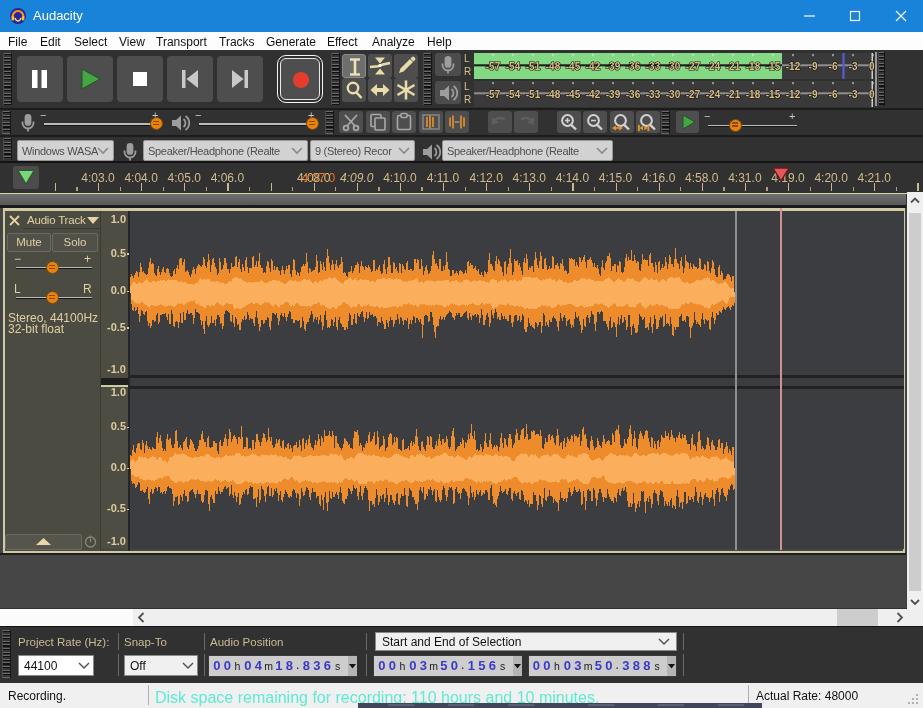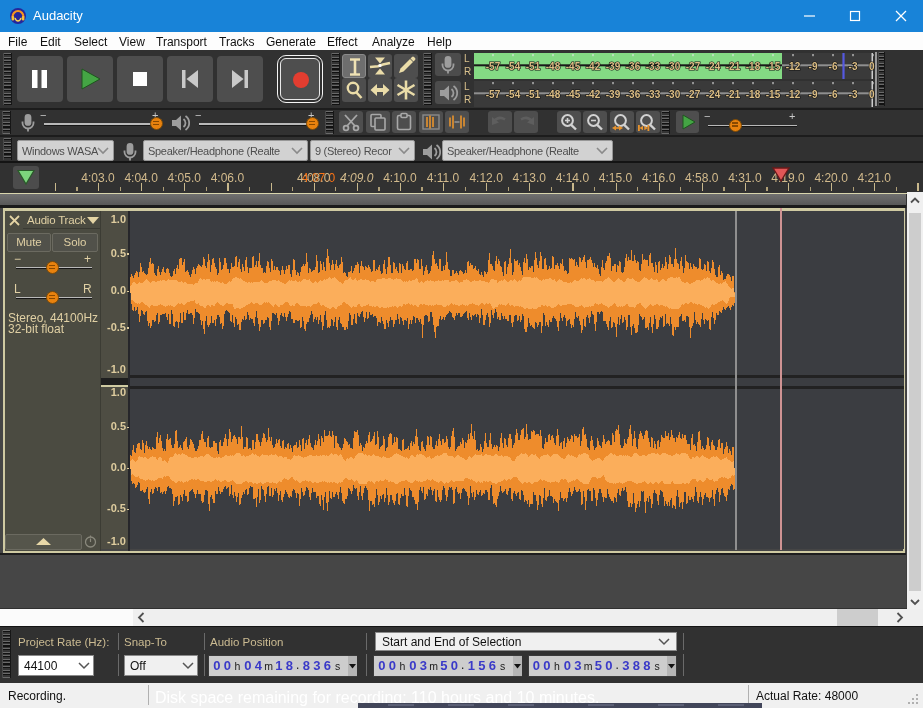--- a/index.html
+++ b/index.html
@@ -657,21 +657,21 @@
 <div style="position:absolute;left:620.5px;top:657.5px;white-space:nowrap;width:10.5px;text-align:center;color:#3a3ac8;font-weight:bold;font-size:13px;">3</div>
 <div style="position:absolute;left:631.0px;top:657.5px;white-space:nowrap;width:10.5px;text-align:center;color:#3a3ac8;font-weight:bold;font-size:13px;">8</div>
 <div style="position:absolute;left:641.5px;top:657.5px;white-space:nowrap;width:10.5px;text-align:center;color:#3a3ac8;font-weight:bold;font-size:13px;">8</div>
 <div style="position:absolute;left:652.0px;top:659.5px;white-space:nowrap;width:10px;text-align:center;color:#1a1a1a;font-size:10.5px;">s</div>
 <div style="position:absolute;left:667.0px;top:655.5px;width:9px;height:20px;background:#b5b5b5;"><svg width="9" height="20">
       <polygon points="1,8 8,8 4.5,12.5" fill="#111"></polygon>
     </svg></div>
 <div style="position:absolute;left:0px;top:683px;width:923px;height:25px;background:#f0f0f0;"></div>
 <div style="position:absolute;left:8px;top:689px;white-space:nowrap;color:#111;font-size:12px;">Recording.</div>
 <div style="position:absolute;left:148px;top:685px;width:1.2px;height:20px;background:#b0b0b0;"></div>
-<div style="position:absolute;left:155px;top:689px;white-space:nowrap;color:#ffffff;font-size:16px;">Disk space remaining for recording: 110 hours and 10 minutes.</div>
+<div style="position:absolute;left:155px;top:689px;white-space:nowrap;color:#5eead4;font-size:16px;">Disk space remaining for recording: 110 hours and 10 minutes.</div>
 <div style="position:absolute;left:748px;top:685px;width:1.2px;height:20px;background:#b0b0b0;"></div>
 <div style="position:absolute;left:756px;top:689px;white-space:nowrap;color:#111;font-size:12px;">Actual Rate: 48000</div>
 <div style="position:absolute;left:916px;top:702px;width:2px;height:2px;background:#b0b0b0;"></div>
 <div style="position:absolute;left:912px;top:702px;width:2px;height:2px;background:#b0b0b0;"></div>
 <div style="position:absolute;left:916px;top:698px;width:2px;height:2px;background:#b0b0b0;"></div>
 <div style="position:absolute;left:908px;top:702px;width:2px;height:2px;background:#b0b0b0;"></div>
 <div style="position:absolute;left:912px;top:698px;width:2px;height:2px;background:#b0b0b0;"></div>
 <div style="position:absolute;left:916px;top:694px;width:2px;height:2px;background:#b0b0b0;"></div>
 <div style="position:absolute;left:358px;top:702.5px;width:404px;height:5.5px;background:#42465a;"></div>
 <div style="position:absolute;left:388px;top:703.5px;width:26px;height:2px;background:#8a90a8;opacity:0.35;"></div>

